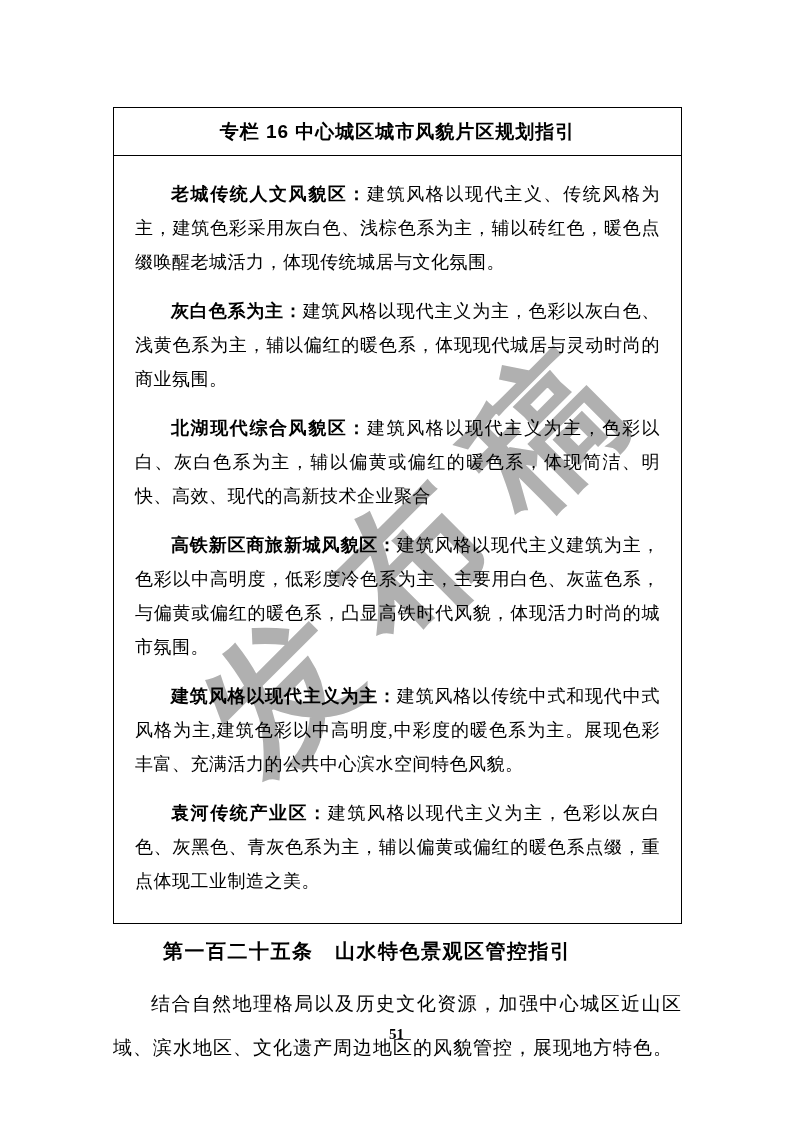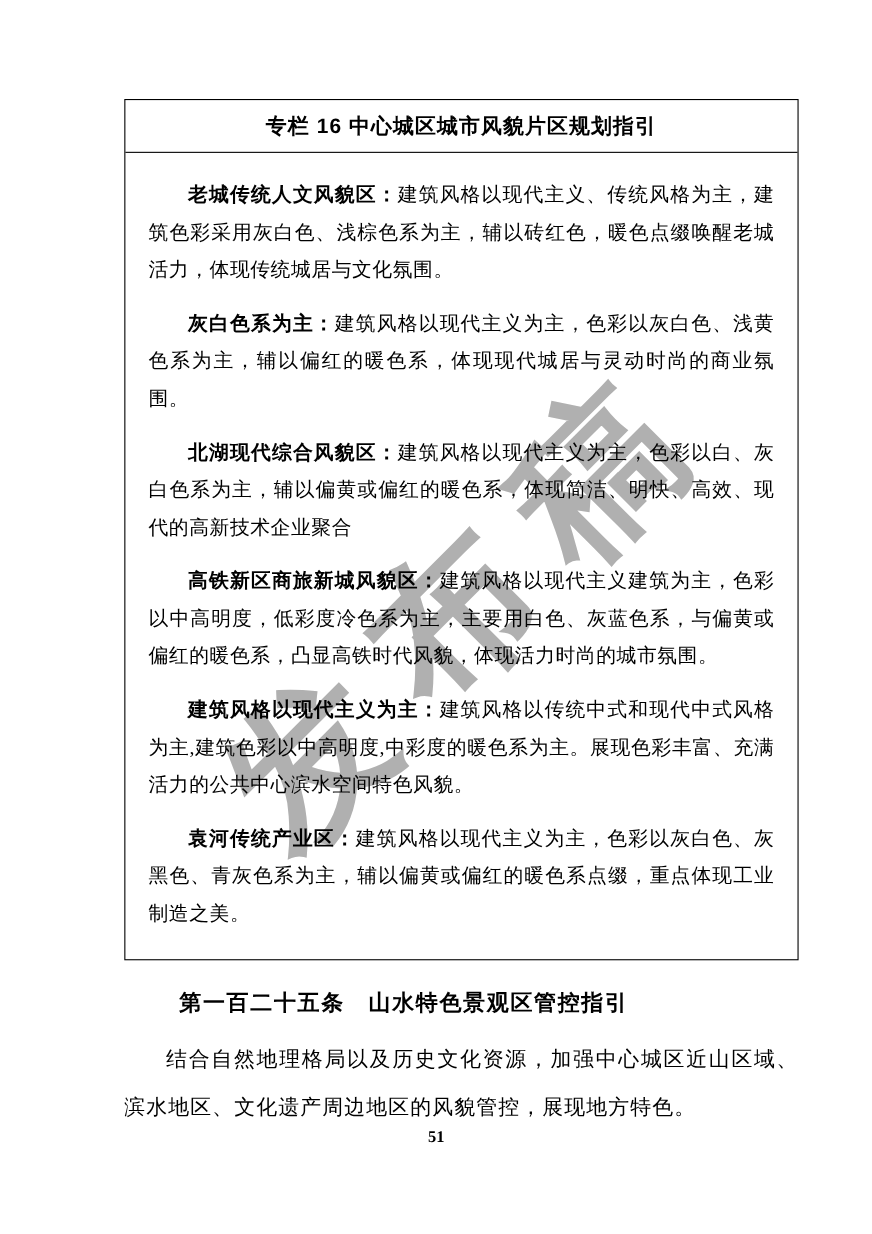--- a/index.html
+++ b/index.html
@@ -27,22 +27,22 @@
     font-family: "Liberation Sans", "DejaVu Sans", sans-serif;
     transform: rotate(-45deg);
     transform-origin: center center;
     white-space: nowrap;
     z-index: 0;
     user-select: none;
   }
   .content {
     position: absolute;
     left: 113px;
-    top: 90px;
-    width: 613px;
+    top: 107px;
+    width: 569px;
     z-index: 1;
   }
   .box { border: 1.5px solid #000; background: transparent; }
   .box-title {
     font-family: "Liberation Sans", "DejaVu Sans", sans-serif;
     font-weight: 700;
     font-size: 19px;
     letter-spacing: 1px;
     text-align: center;
     padding: 11px 0 10px 0;
@@ -55,21 +55,21 @@
     line-height: 34px;
     letter-spacing: 0.5px;
     text-align: justify;
     text-indent: 2em;
   }
   .para-label {
     font-weight: 700;
     font-family: "Liberation Sans", "DejaVu Sans", sans-serif;
   }
   .article-heading {
-    margin-top: 25px;
+    margin-top: 14px;
     padding-left: 50px;
     font-weight: 700;
     font-size: 20px;
     letter-spacing: 1.5px;
     font-family: "Liberation Sans", "DejaVu Sans", sans-serif;
   }
   .article-body {
     margin: 17px 0 0 0;
     font-size: 19px;
     line-height: 44px;

